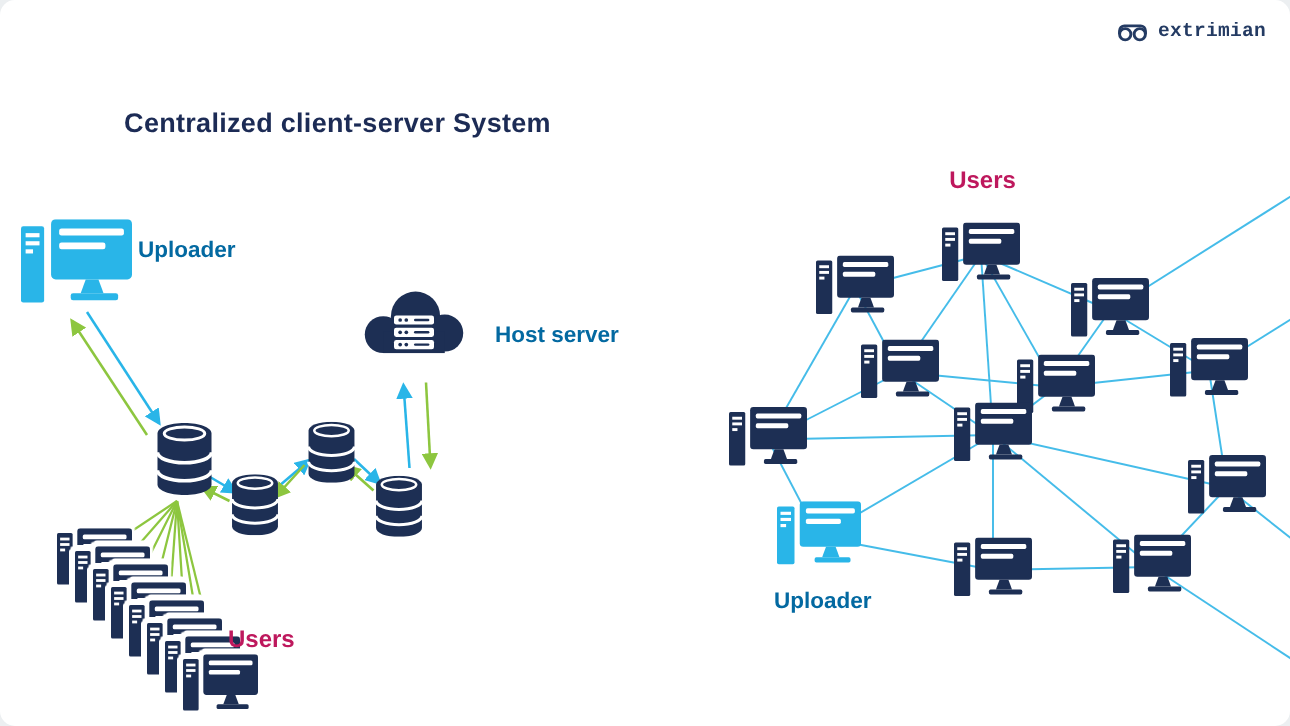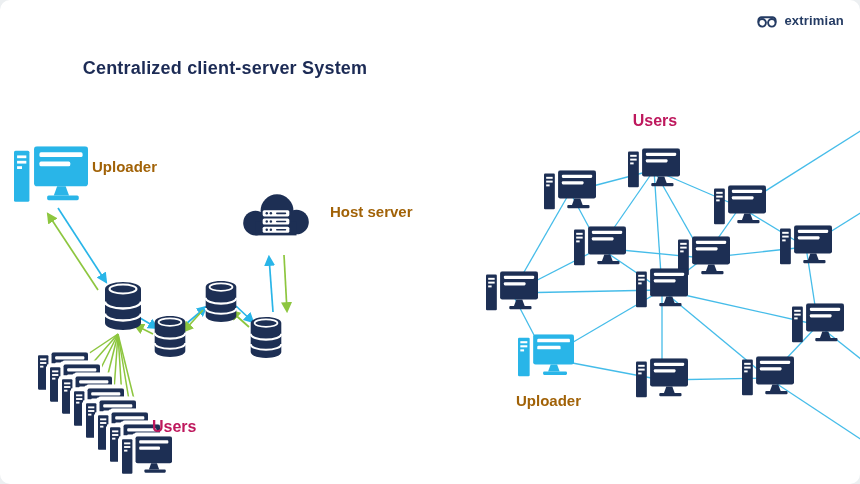--- a/index.html
+++ b/index.html
@@ -12,37 +12,38 @@
     overflow: hidden;
   }
   .title {
     position: absolute;
     font-size: 18px;
     font-weight: 800;
     color: #1c2b55;
     text-align: center;
     letter-spacing: .2px;
   }
-  .left-title  { left: 40px;  top: 58px; width: 370px; }
+  .left-title  { left: 40px;  top: 72px; width: 370px; }
   .right-title { left: 450px; top: 58px; width: 400px; }
   .logo {
     position: absolute; top: 13px; right: 16px;
     display: flex; align-items: center; gap: 6px;
     color: #243b63;
+    font-family: Liberation Mono, monospace;
   }
   .logo-text { font-size: 13px; font-weight: 700; letter-spacing: .2px; }
   .lines { position: absolute; left: 0; top: 0; z-index: 1; pointer-events: none; }
   svg.icon { position: absolute; z-index: 2; overflow: visible; }
   .navy { color: #1d2f54; }
   .cyan { color: #29b5e8; }
   .halo { filter: drop-shadow(-1.5px -1.5px 0 #fff) drop-shadow(1.5px -1.5px 0 #fff)
                  drop-shadow(-1.5px 1.5px 0 #fff) drop-shadow(1.5px 1.5px 0 #fff); }
   .lbl {
     position: absolute; z-index: 3;
-    font-weight: 700; color: #a16207; font-size: 15px;
+    font-weight: 700; color: #0369a1; font-size: 15px;
   }
   .lbl.green { color: #be185d; font-size: 16px; }
   .host-lbl { line-height: 1.3; font-size: 15px; }
 </style>
 </head>
 <body>
 
 <div class="canvas">
 
   <svg width="0" height="0" style="position:absolute" aria-hidden="true">
@@ -172,21 +173,21 @@
   </svg>
 
   <svg class="icon cyan" style="left:14px;top:146px" width="74" height="62" viewBox="0 0 48 40">
       <use href="#ic-pc"></use>
     </svg>
   <div class="lbl" style="left:92px;top:158px">Uploader</div>
 
   <svg class="icon navy" style="left:236px;top:190px" width="80" height="60" viewBox="0 0 78 58">
       <use href="#ic-cloud"></use>
     </svg>
-  <div class="lbl host-lbl" style="left:330px;top:202px">
+  <div class="lbl host-lbl" style="left:330px;top:214px">
     <div>Host server</div>
   </div>
 
   <svg class="icon navy" style="left:103px;top:282px" width="40" height="48" viewBox="0 0 40 48">
       <use href="#ic-db"></use>
     </svg>
   <svg class="icon navy" style="left:153px;top:316px" width="34" height="41" viewBox="0 0 40 48">
       <use href="#ic-db"></use>
     </svg>
   <svg class="icon navy" style="left:204px;top:281px" width="34" height="41" viewBox="0 0 40 48">

